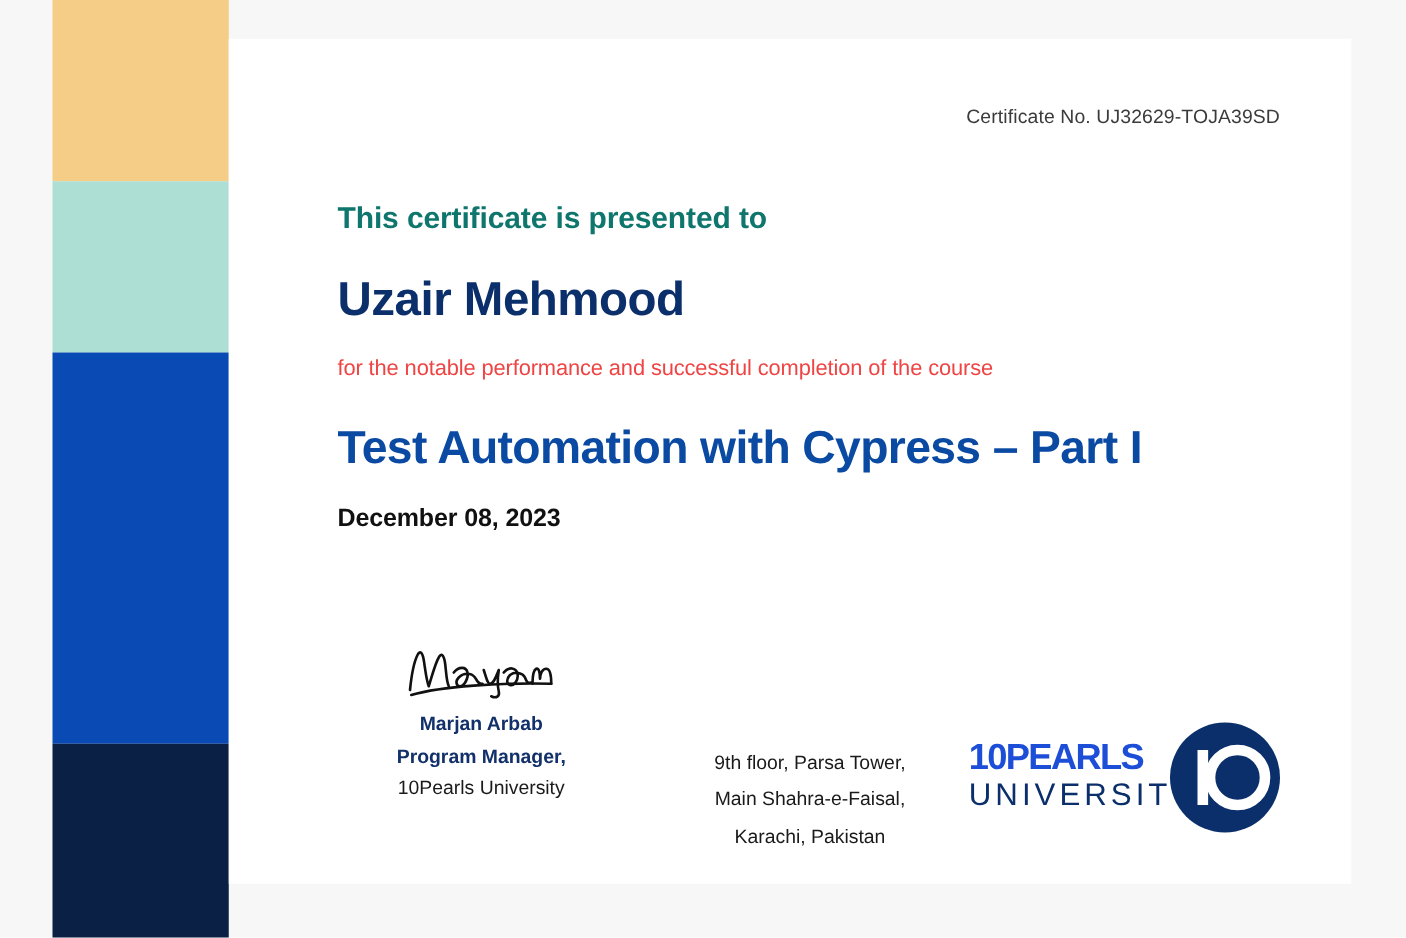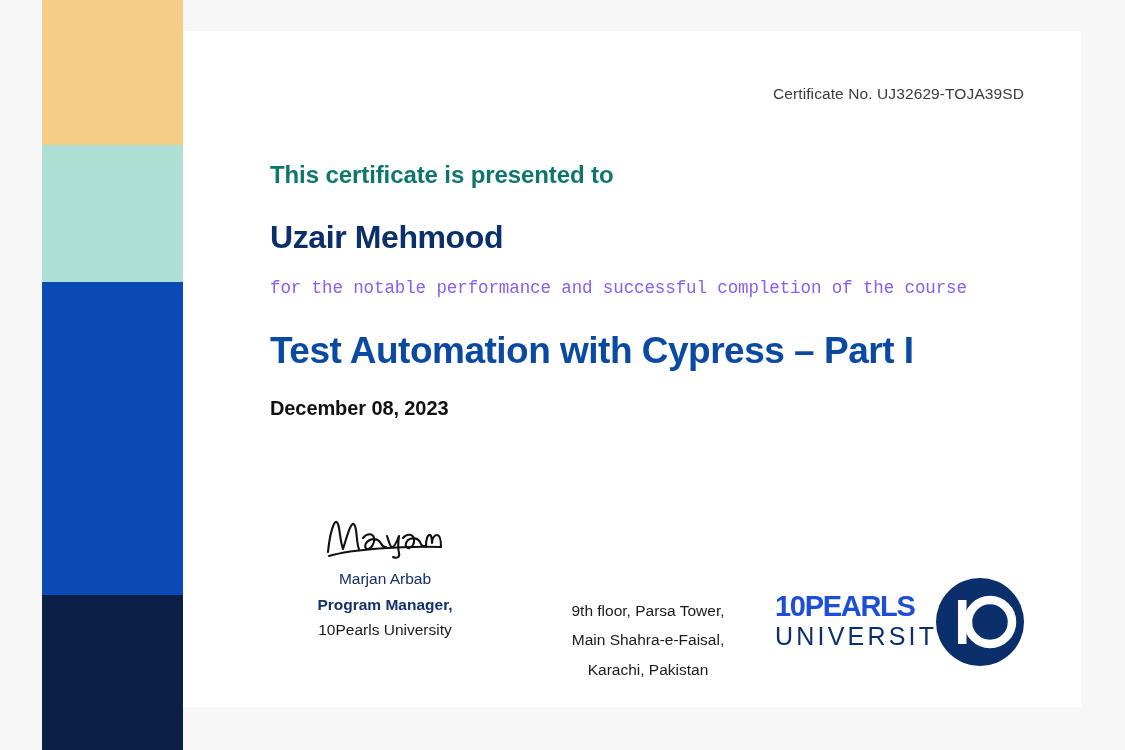--- a/index.html
+++ b/index.html
@@ -64,33 +64,32 @@
 
   .presented-to {
     font-size: 24px;
     font-weight: bold;
     color: #0f766e;
     letter-spacing: -0.1px;
     margin: 0 0 30px 0;
   }
 
   .recipient {
-    font-size: 32px;
+    font-size: 38px;
     font-weight: bold;
     color: #0b2f6b;
     letter-spacing: -0.4px;
     margin: 0 0 22px 0;
   }
 
   .subtitle {
     font-size: 17.5px;
-    color: #8b5cf6;
+    color: #ef4444;
     margin: 0 0 32px 0;
     letter-spacing: -0.1px;
-    font-family: Liberation Mono, monospace;
   }
 
   .course-title {
     font-size: 37px;
     font-weight: bold;
     color: #0b4aa2;
     line-height: 1.12;
     letter-spacing: -0.5px;
     margin: 0 0 26px 0;
     max-width: 730px;
@@ -119,21 +118,21 @@
     top: 0;
     width: 230px;
     text-align: center;
   }
   .sig-svg {
     display: block;
     margin: 0 0 2px 0;
   }
   .sig-name {
     font-size: 15.5px;
-    font-weight: normal;
+    font-weight: bold;
     color: #12306a;
     line-height: 1.65;
   }
   .sig-role {
     font-size: 15.5px;
     font-weight: bold;
     color: #12306a;
     line-height: 1.65;
   }
   .sig-org {

